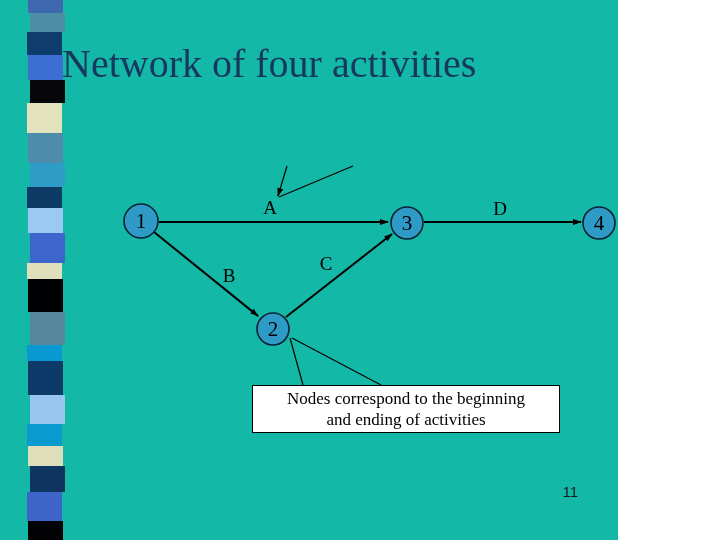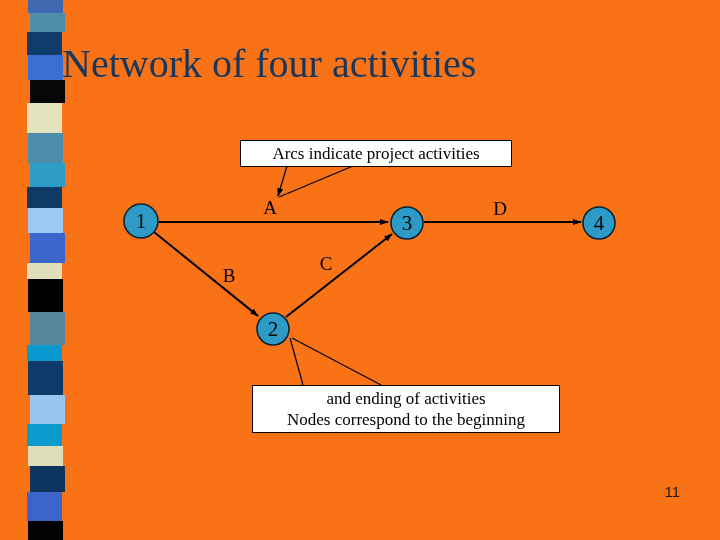--- a/index.html
+++ b/index.html
@@ -1,17 +1,17 @@
 <!DOCTYPE html>
 <html><head>
 <meta charset="utf-8">
 <style>
   html,body{margin:0;padding:0;background:#ffffff;}
   #slide{
-    position:relative;width:720px;height:540px;background:#f97316;
+    position:relative;width:618px;height:540px;background:#14b8a6;
     overflow:hidden;font-family:"Liberation Serif", serif;
   }
   
   #strip{position:absolute;left:28px;top:0;width:35px;height:540px;}
   #strip .seg{width:100%;}
   
   .slide-title{
     position:absolute;left:62px;top:40px;width:600px;
     font-size:40px;font-weight:400;color:#17375E;letter-spacing:0px;
     font-family:"Liberation Serif", serif;white-space:nowrap;
@@ -86,24 +86,21 @@
       <circle cx="141" cy="221" r="17" fill="#2E9AC6" stroke="#0A2233" stroke-width="1.6"></circle>
       <text x="141" y="228" text-anchor="middle" font-size="21" fill="#000000" font-family="Liberation Serif, serif">1</text>
       <circle cx="273" cy="329" r="16" fill="#2E9AC6" stroke="#0A2233" stroke-width="1.6"></circle>
       <text x="273" y="336" text-anchor="middle" font-size="21" fill="#000000" font-family="Liberation Serif, serif">2</text>
       <circle cx="407" cy="223" r="16" fill="#2E9AC6" stroke="#0A2233" stroke-width="1.6"></circle>
       <text x="407" y="230" text-anchor="middle" font-size="21" fill="#000000" font-family="Liberation Serif, serif">3</text>
       <circle cx="599" cy="223" r="16" fill="#2E9AC6" stroke="#0A2233" stroke-width="1.6"></circle>
       <text x="599" y="230" text-anchor="middle" font-size="21" fill="#000000" font-family="Liberation Serif, serif">4</text>
     </svg>
 
-  <div id="callout-top" class="callout-box">
-    <span>Arcs indicate project activities</span>
-  </div>
 
   <div id="callout-bottom" class="callout-box">
+    <div>Nodes correspond to the beginning</div>
     <div>and ending of activities</div>
-    <div>Nodes correspond to the beginning</div>
   </div>
 
   <div class="page-number">11</div>
 
 </div>
 
 </body></html>

